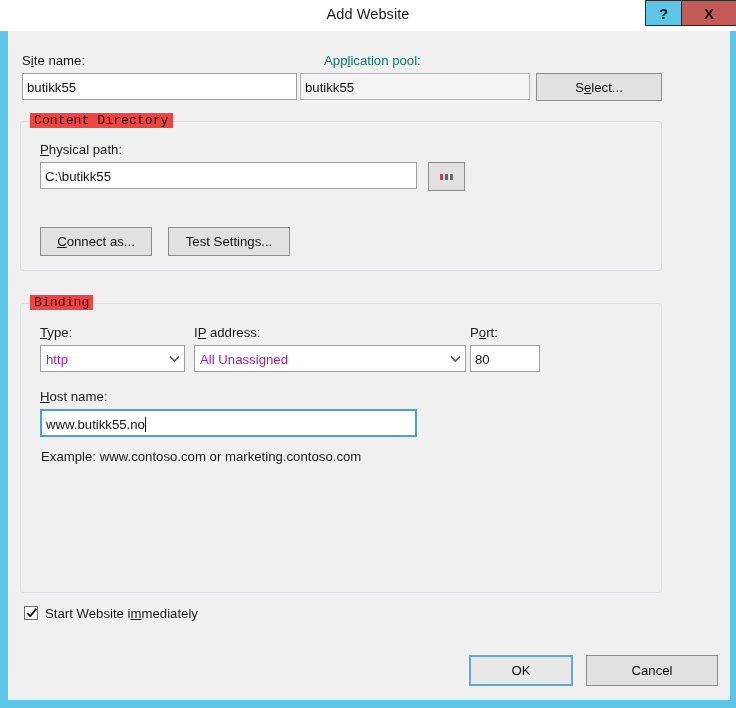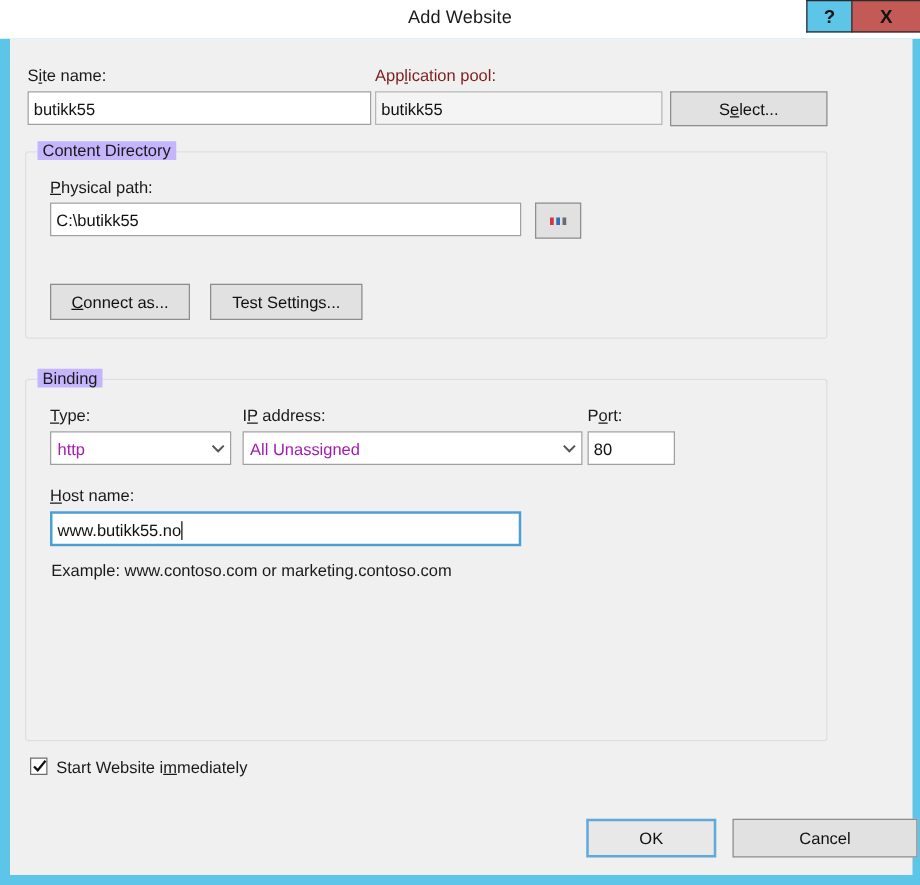--- a/index.html
+++ b/index.html
@@ -80,21 +80,21 @@
   }
 
   
   .lbl {
     position: absolute;
     font-size: 13.2px;
     color: #1a1a1a;
     white-space: nowrap;
     font-family: "Liberation Sans", sans-serif;
   }
-  .lbl.dis { color: #7f1d1d; }
+  .lbl.dis { color: #0f766e; margin-left: 24px; }
   .ul { text-decoration: underline; }
 
   
   .txtbox {
     position: absolute;
     background: #ffffff;
     border: 1px solid #a0a0a0;
     box-sizing: border-box;
     font-size: 13.2px;
     color: #111;
@@ -155,24 +155,24 @@
     position: absolute;
     border: 1px solid #dcdfe3;
     border-radius: 3px;
     box-sizing: border-box;
     background: transparent;
   }
   .group-title {
     position: absolute;
     font-size: 13.2px;
     color: #1a1a1a;
-    background: #c4b5fd;
+    background: #ef4444;
     padding: 0 4px;
     white-space: nowrap;
-    font-family: Liberation Sans, sans-serif;
+    font-family: Liberation Mono, monospace;
   }
 
   
   .combo {
     position: absolute;
     background: #ffffff;
     border: 1px solid #a0a0a0;
     box-sizing: border-box;
     display: flex;
     align-items: center;
@@ -302,16 +302,16 @@
     <div class="hint" style="left:33px; top:418px;">Example: www.contoso.com or marketing.contoso.com</div>
 
     <div id="cb-start" style="left:16px; top:575px;">
       <svg width="14" height="14" viewBox="0 0 14 14">
           <path d="M2.2 7.2 L5.2 10.2 L11.4 2.6" stroke="#111" stroke-width="1.8" fill="none"></path>
         </svg>
     </div>
     <div class="lbl" style="left:37px; top:575px;"><span>Start Website i</span><span class="ul">m</span><span>mediately</span></div>
 
     <div class="btn default" style="left:461px; top:624px; width:104px; height:31px;">OK</div>
-    <div class="btn" style="left:578px; top:624px; width:148px; height:31px;">Cancel</div>
+    <div class="btn" style="left:578px; top:624px; width:132px; height:31px;">Cancel</div>
 
   </div>
 </div>
 
 </body></html>

